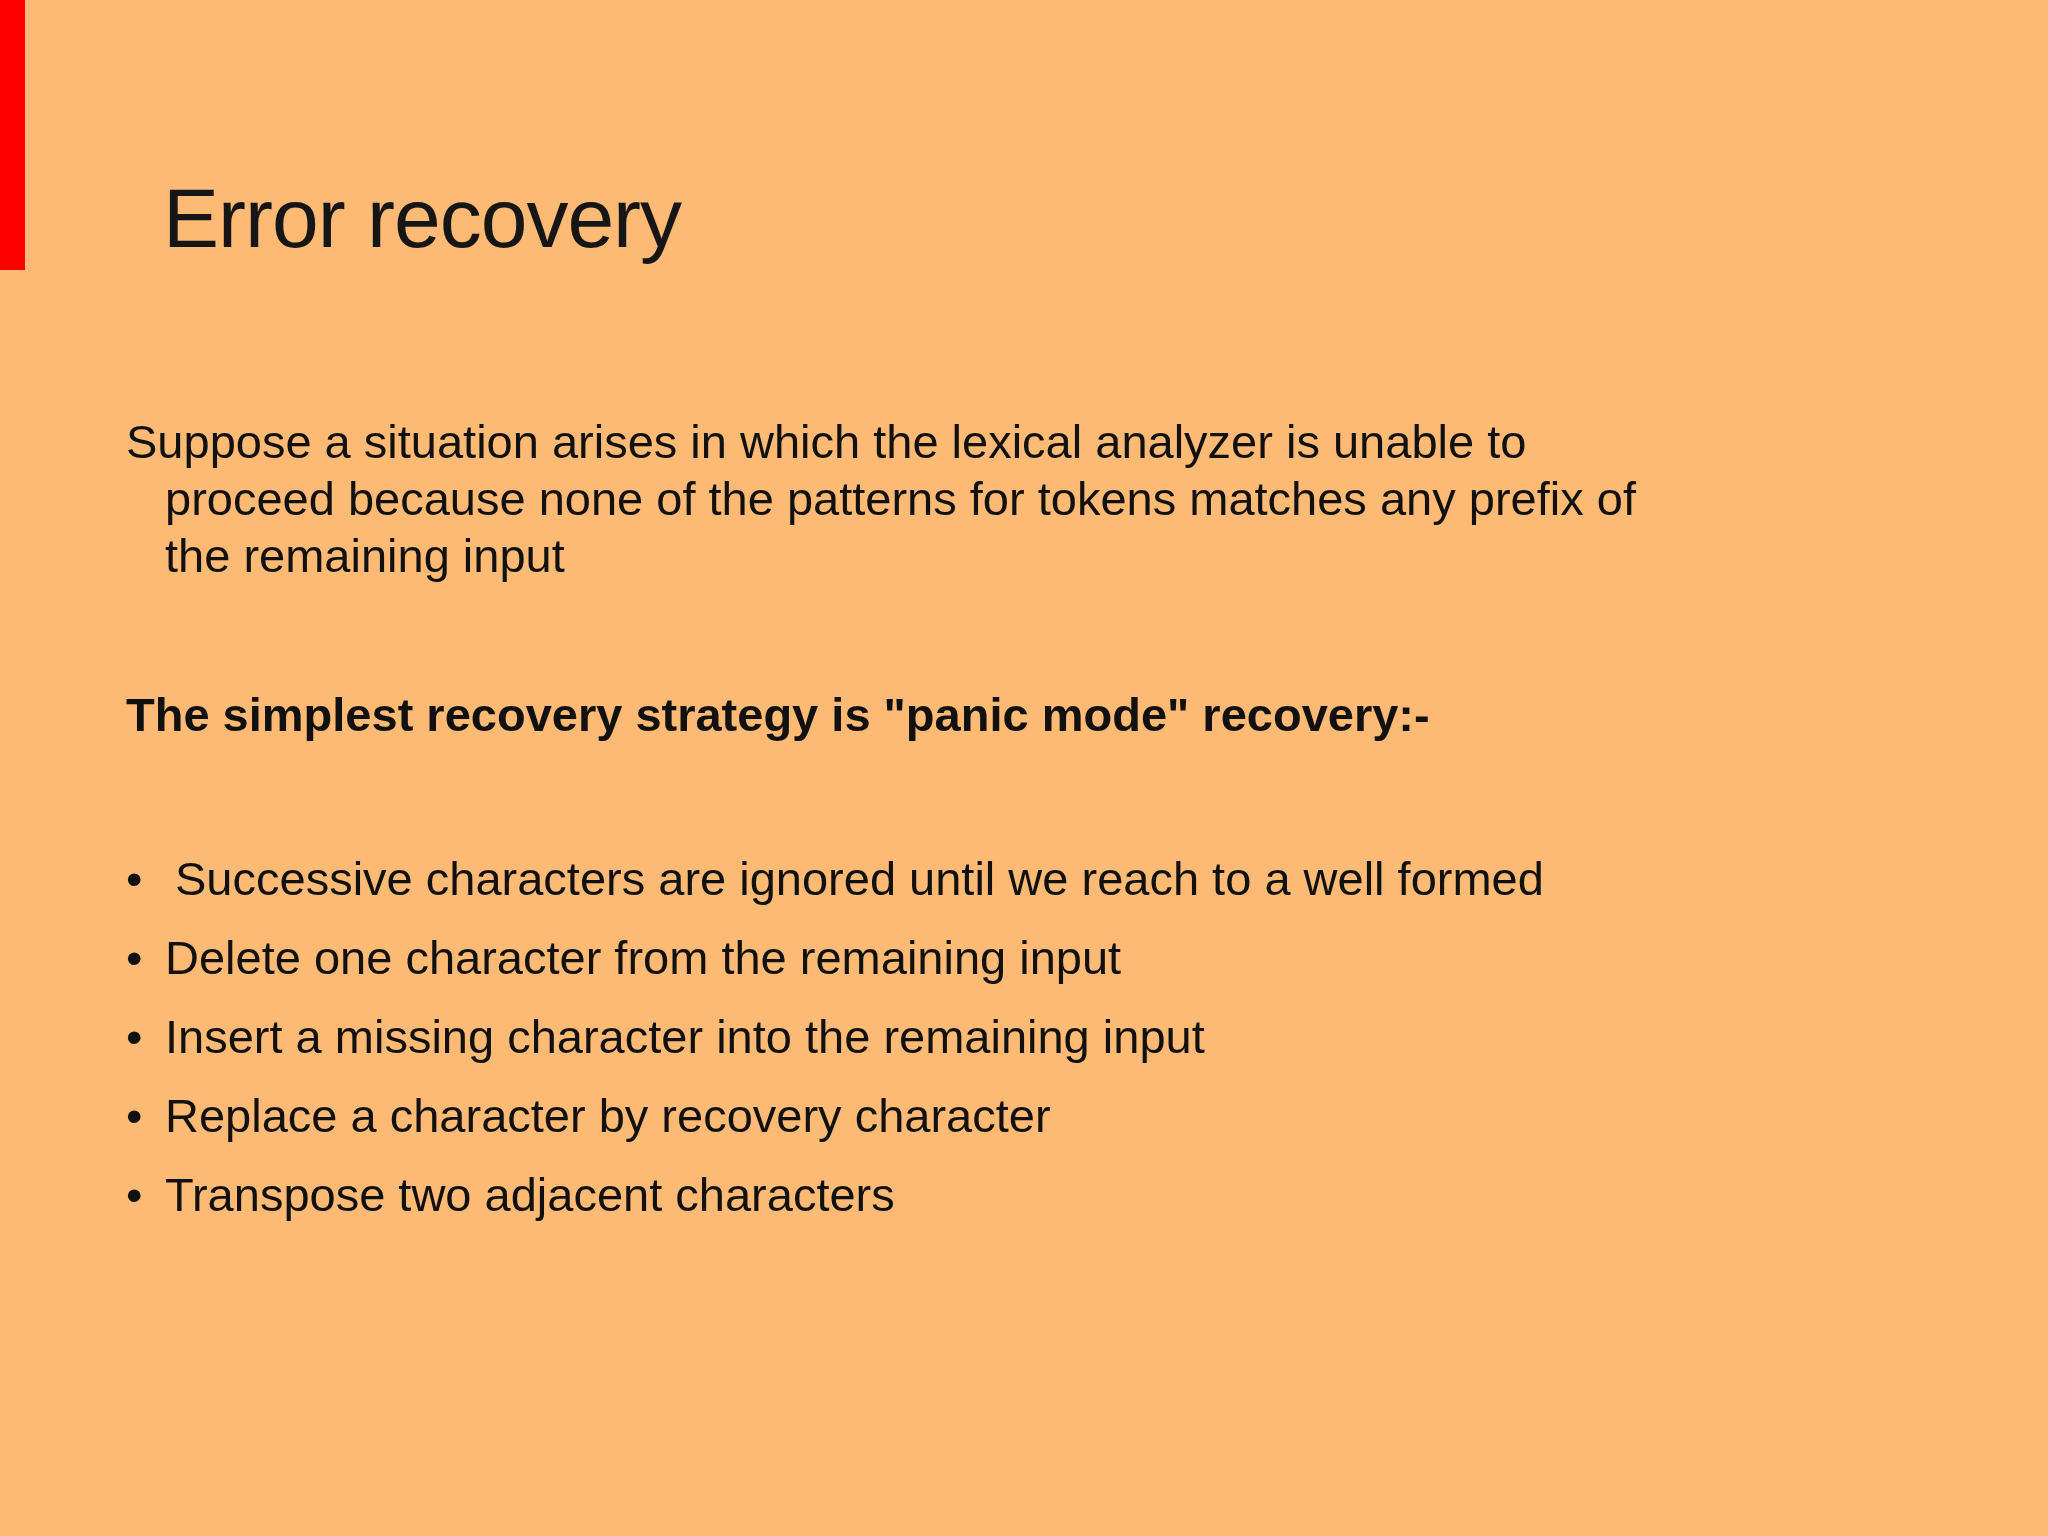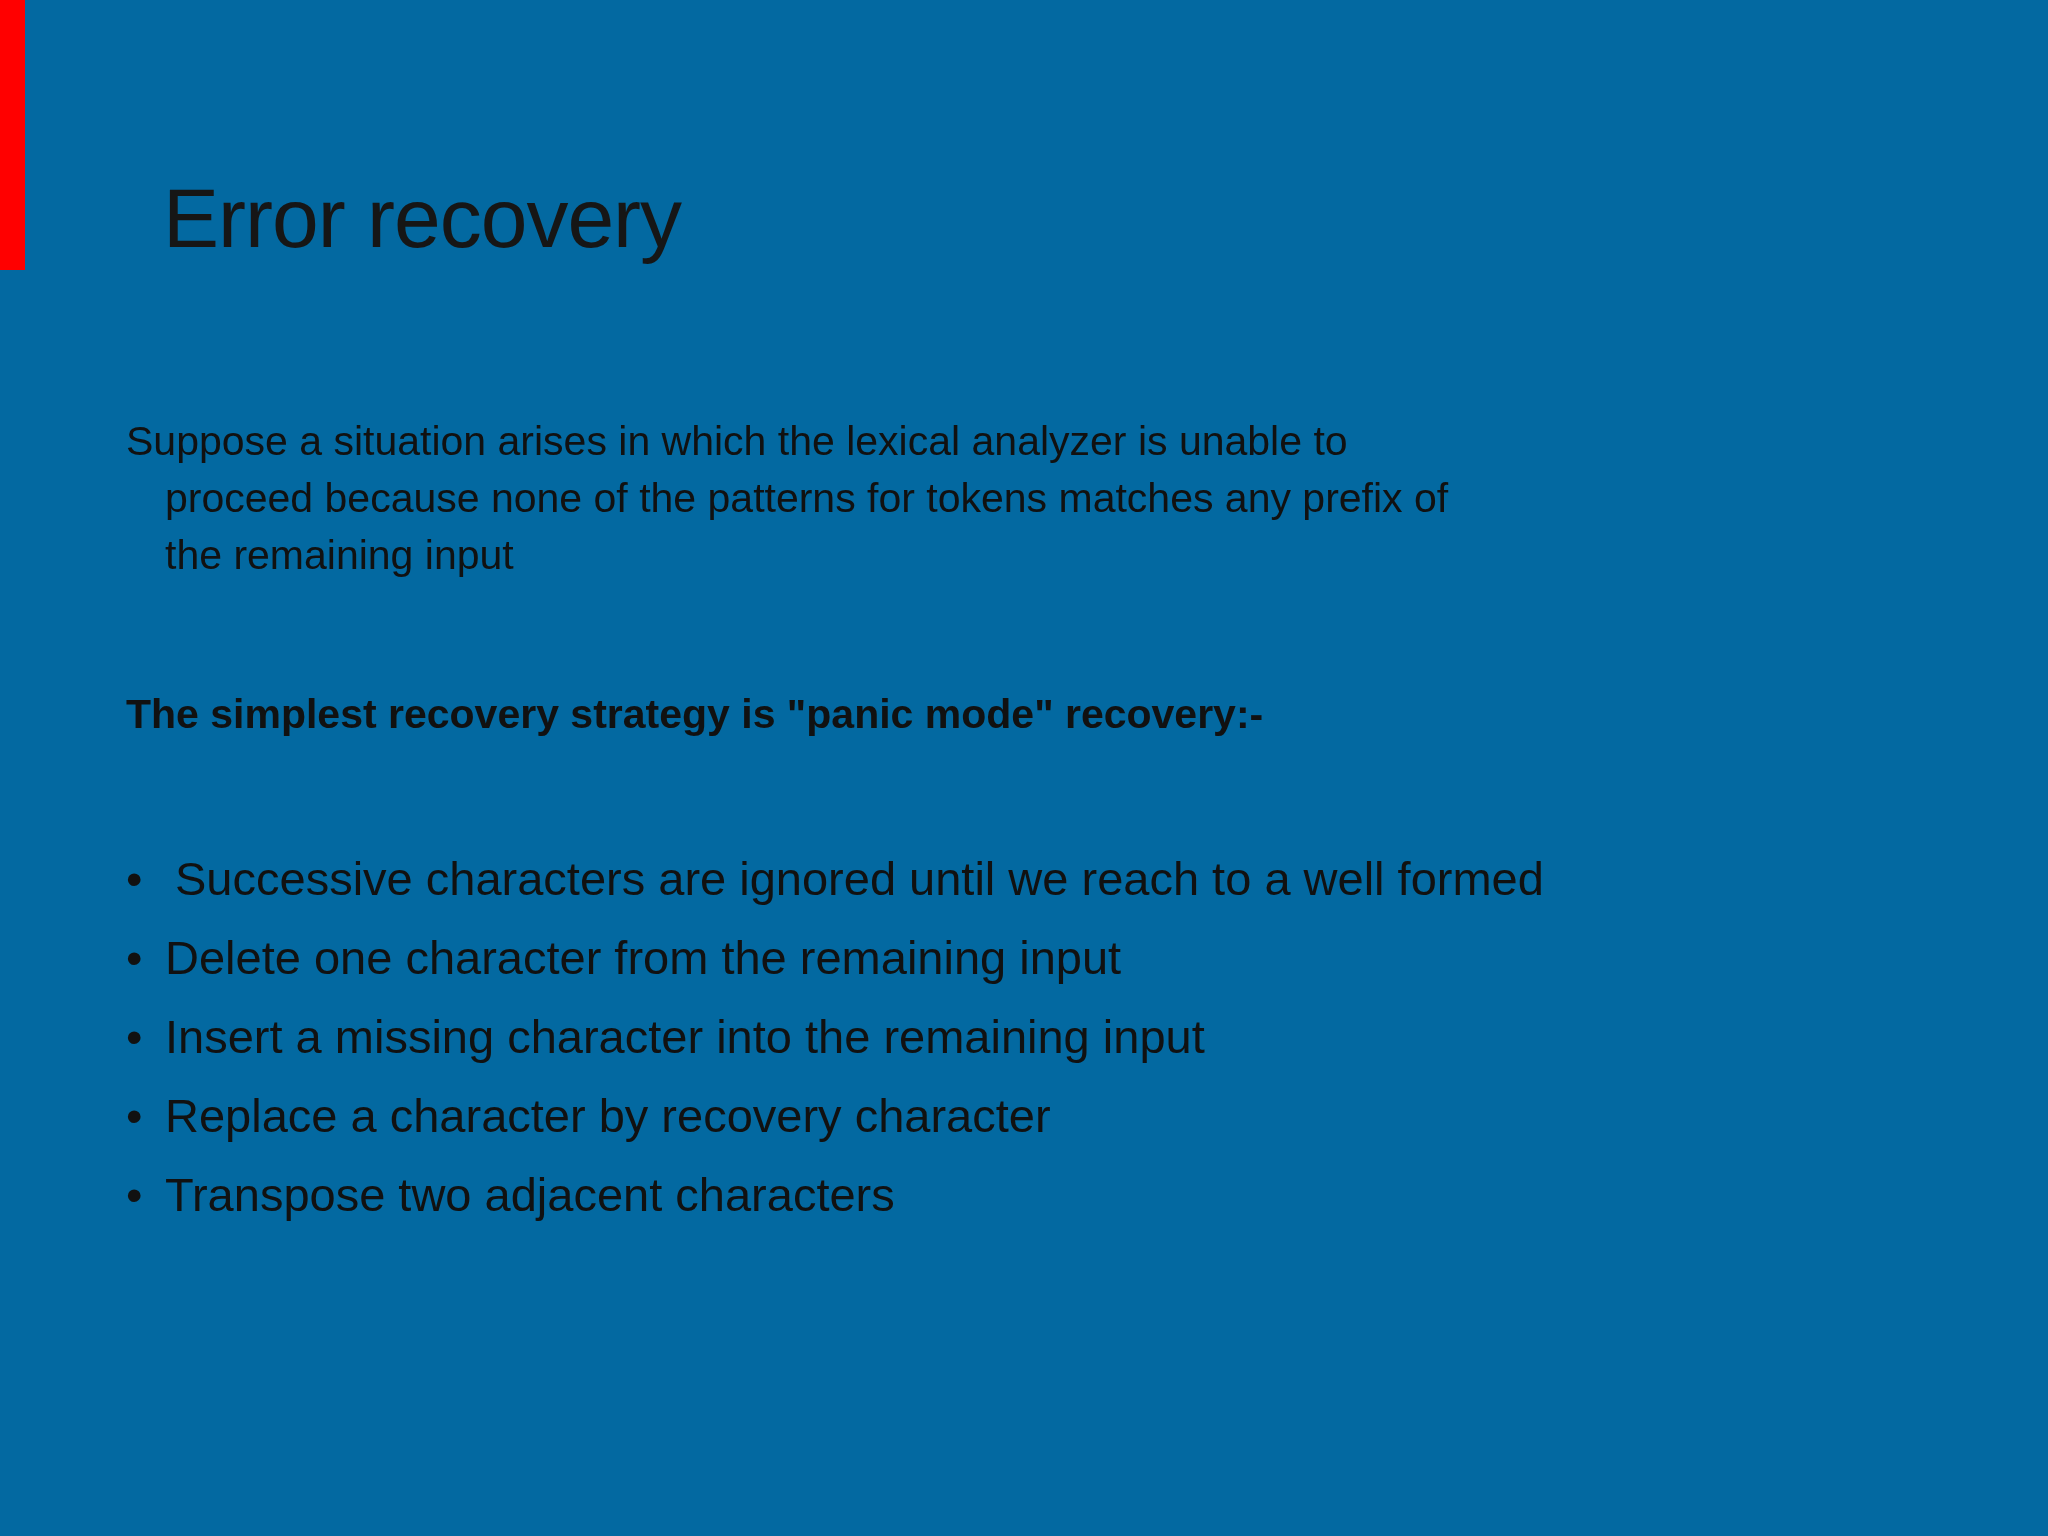--- a/index.html
+++ b/index.html
@@ -5,21 +5,21 @@
   html, body { margin: 0; padding: 0; }
   body {
     width: 2048px; height: 1536px;
     background: #ffffff;
     font-family: "Liberation Sans", "DejaVu Sans", sans-serif;
     color: #111111;
   }
   .slide {
     position: relative;
     width: 2048px; height: 1536px;
-    background: #0369a1;
+    background: #fdba74;
     overflow: hidden;
   }
   .accent-bar {
     position: absolute;
     left: 0; top: 0;
     width: 25px; height: 270px;
     background: #ff0000;
   }
   .title {
     position: absolute;
@@ -28,21 +28,21 @@
     font-size: 84px;
     font-weight: 300;
     line-height: 1.15;
     letter-spacing: -1px;
     color: #161616;
     white-space: nowrap;
   }
   .para {
     position: absolute;
     left: 126px;
-    font-size: 41px;
+    font-size: 47px;
     line-height: 57px;
     color: #111111;
   }
   .para .line { white-space: nowrap; height: 57px; }
   .para .line.cont { margin-left: 39px; }
   .p1 { top: 413px; }
   .p2 { top: 686px; font-weight: bold; }
   .bullets {
     position: absolute;
     left: 126px; top: 850px;

